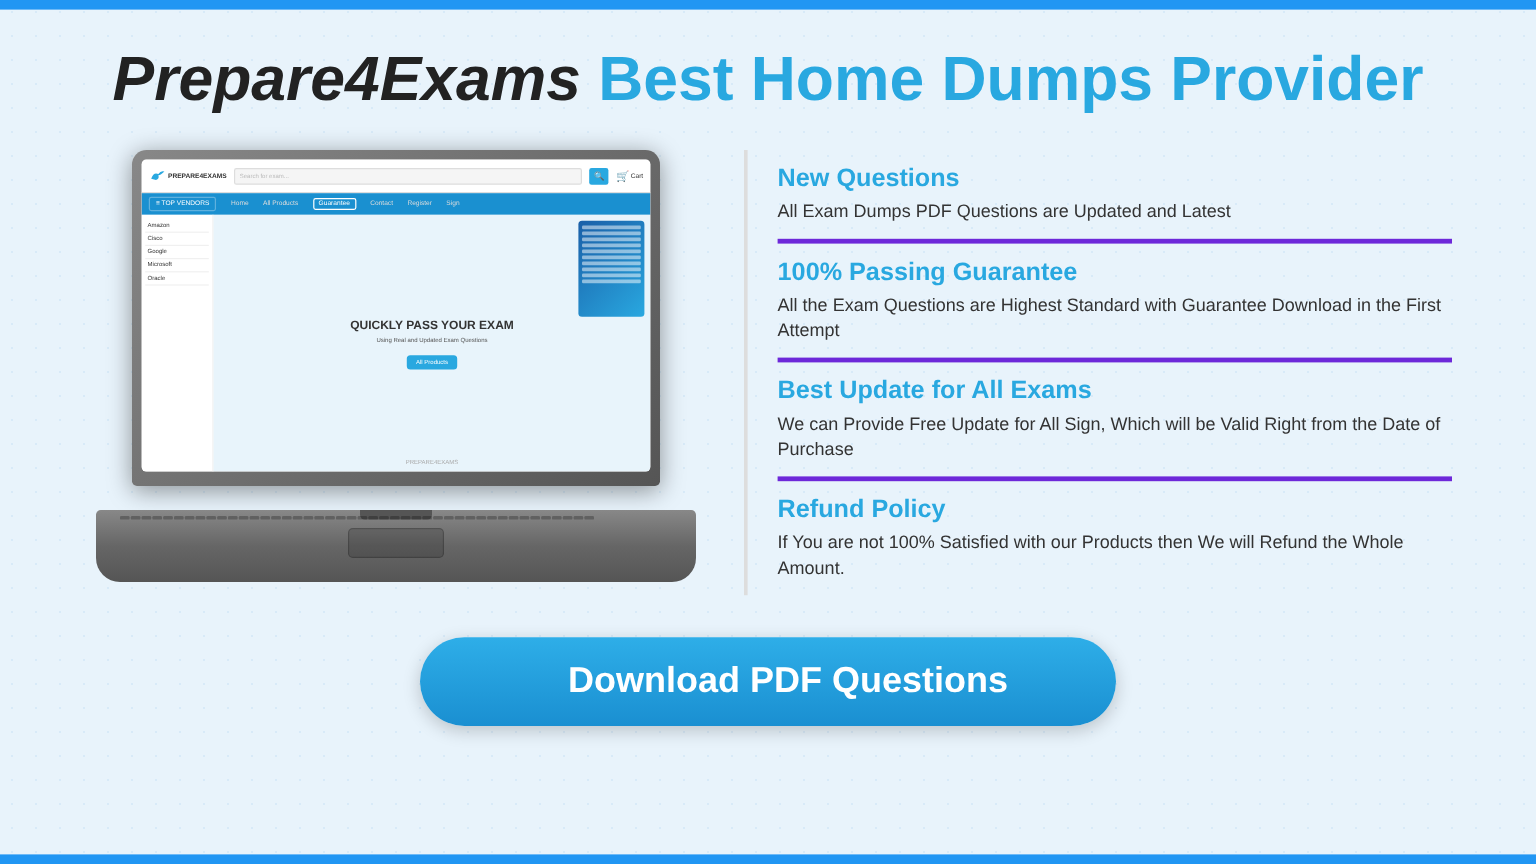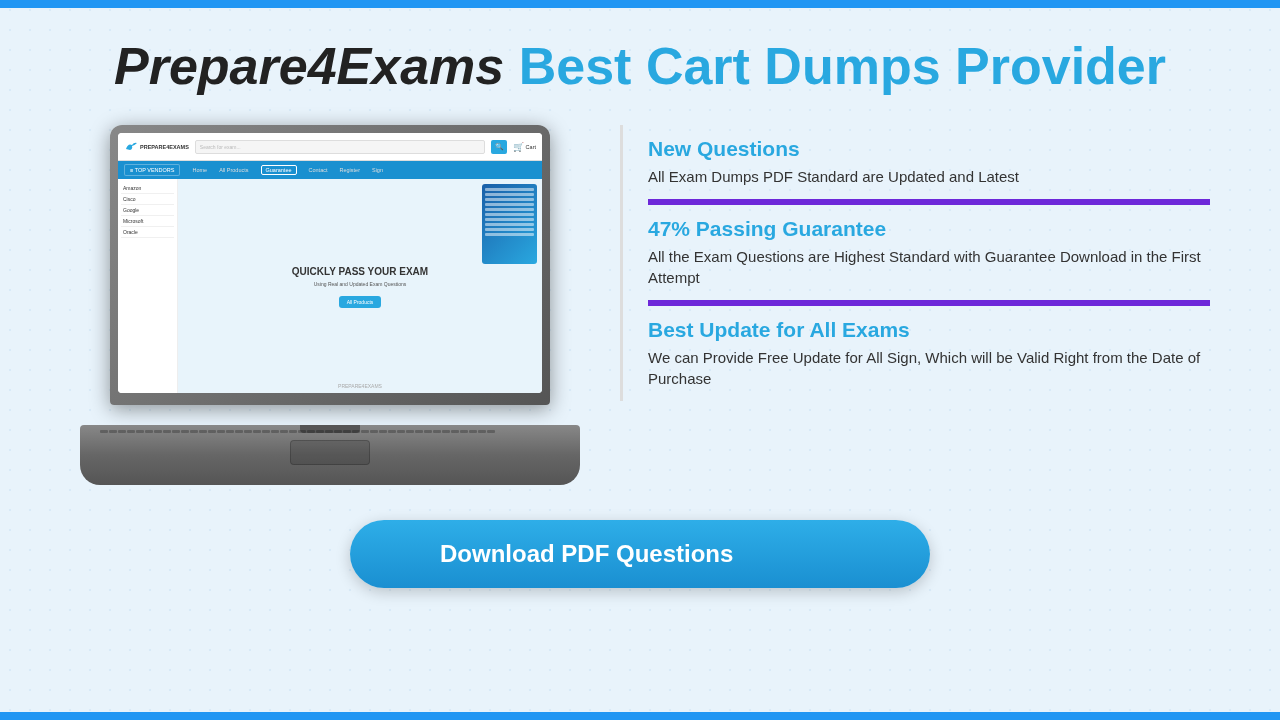--- a/index.html
+++ b/index.html
@@ -338,21 +338,21 @@
       flex: 1;
       display: flex;
       flex-direction: column;
       gap: 0;
       border-left: 3px solid #ddd;
       padding-left: 25px;
     }
 
     .feature-item {
       padding: 12px 0;
-      border-bottom: 6px solid #6d28d9;
+      border-bottom: 4px solid #6d28d9;
     }
 
     .feature-item:last-child {
       border-bottom: none;
     }
 
     .feature-title {
       font-size: 21px;
       font-weight: 700;
       color: #29a8e0;
@@ -368,29 +368,29 @@
     .download-btn-wrapper {
       display: flex;
       justify-content: center;
       width: 100%;
       margin-top: 5px;
     }
 
     .download-btn {
       background: linear-gradient(180deg, #2eaee8 0%, #1a8fd1 100%);
       color: white;
-      font-size: 24px;
+      font-size: 30px;
       font-weight: 700;
       padding: 20px 90px;
       border-radius: 40px;
       cursor: pointer;
       border: none;
       box-shadow: 0 4px 15px rgba(0,0,0,0.2);
       display: inline-block;
-      text-align: left;
+      text-align: right;
       min-width: 580px;
     }
 
     .bottom-bar {
       width: 100%;
       height: 8px;
       background: #2196f3;
       position: fixed;
       bottom: 0;
       left: 0;
@@ -399,21 +399,21 @@
 </head>
 <body>
 
 <div class="top-bar"></div>
 
 <div class="container">
 
   <div class="header">
     <h1>
       <span class="brand">Prepare4Exams</span>
-      <span class="tagline">Best Cart Dumps Provider</span>
+      <span class="tagline">Best Home Dumps Provider</span>
     </h1>
   </div>
 
   <div class="main-content">
 
     <div class="laptop-section">
       <div class="laptop-wrapper">
         <div class="laptop-screen-outer">
           <div class="laptop-screen-inner">
 
@@ -528,33 +528,37 @@
           </div>
           <div class="laptop-touchpad"></div>
         </div>
       </div>
     </div>
 
     <div class="features-section">
 
       <div class="feature-item">
         <div class="feature-title">New Questions</div>
-        <div class="feature-desc">All Exam Dumps PDF Standard are Updated and Latest</div>
+        <div class="feature-desc">All Exam Dumps PDF Questions are Updated and Latest</div>
       </div>
 
       <div class="feature-item">
-        <div class="feature-title">47% Passing Guarantee</div>
+        <div class="feature-title">100% Passing Guarantee</div>
         <div class="feature-desc">All the Exam Questions are Highest Standard with Guarantee Download in the First Attempt</div>
       </div>
 
       <div class="feature-item">
         <div class="feature-title">Best Update for All Exams</div>
         <div class="feature-desc">We can Provide Free Update for All Sign, Which will be Valid Right from the Date of Purchase</div>
       </div>
 
+      <div class="feature-item">
+        <div class="feature-title">Refund Policy</div>
+        <div class="feature-desc">If You are not 100% Satisfied with our Products then We will Refund the Whole Amount.</div>
+      </div>
 
     </div>
 
   </div>
 
   <div class="download-btn-wrapper">
     <button class="download-btn">Download PDF Questions</button>
   </div>
 
 </div>

